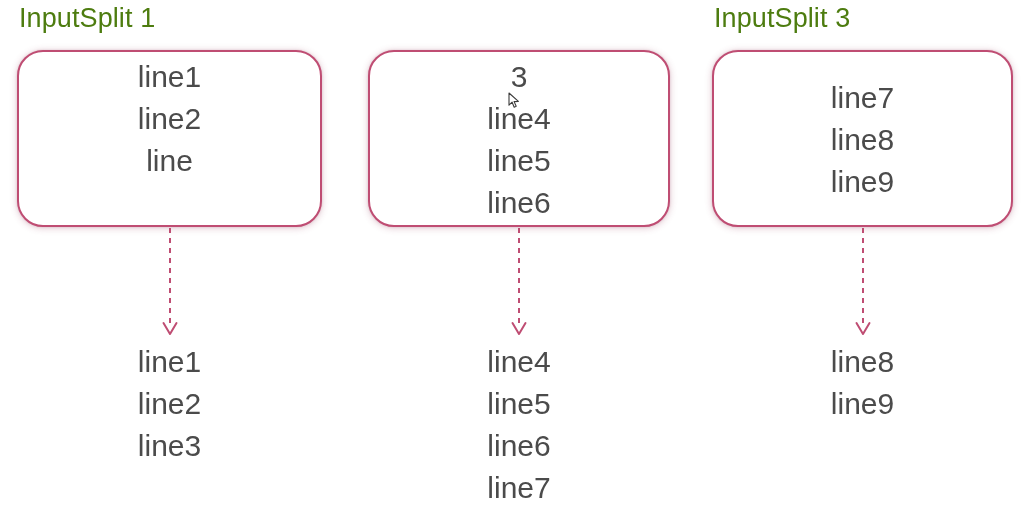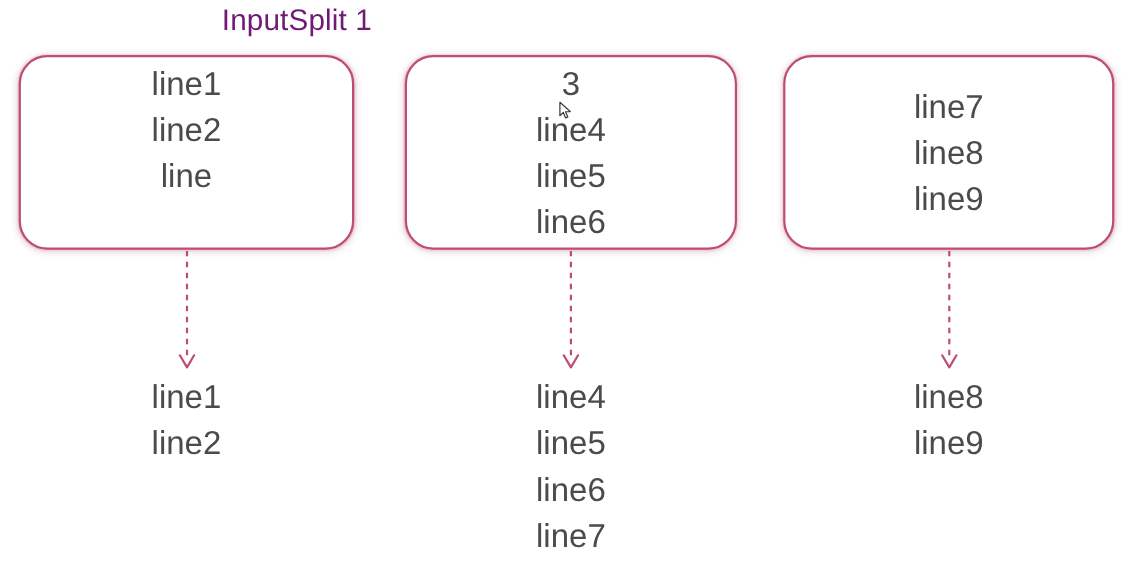--- a/index.html
+++ b/index.html
@@ -28,26 +28,26 @@
   .split-column {
     position: absolute;
     top: 0;
     height: 523px;
   }
 
   
   .split-title {
     position: absolute;
     top: 2px;
-    left: 16px;
+    left: 2px;
     width: 100%;
-    text-align: right;
+    text-align: left;
     font-size: 27px;
     line-height: 32px;
-    color: #701a75;
+    color: #4d7c0f;
     letter-spacing: 0.1px;
     white-space: nowrap;
   }
 
   
   .split-box {
     position: absolute;
     top: 50px;
     left: 0;
     width: 100%;
@@ -139,20 +139,21 @@
     </div>
 
     <svg class="split-arrow" viewBox="0 0 22 108">
       <line x1="11" y1="0" x2="11" y2="96" stroke="#bf4d73" stroke-width="2" stroke-dasharray="5 5"></line>
       <path d="M4.5 95 L11 106 L17.5 95" fill="none" stroke="#bf4d73" stroke-width="2" stroke-linecap="round" stroke-linejoin="round"></path>
     </svg>
 
     <div class="split-output">
       <div class="output-line">line1</div>
       <div class="output-line">line2</div>
+      <div class="output-line">line3</div>
     </div>
   </div>
 
   <div class="split-column" style="left:368px; width:302px;">
 
 
     <div class="split-box">
       <div class="split-box-lines">
         <div class="box-line">3</div>
         <div class="box-line">line4</div>
@@ -169,20 +170,21 @@
     <div class="split-output">
       <div class="output-line">line4</div>
       <div class="output-line">line5</div>
       <div class="output-line">line6</div>
       <div class="output-line">line7</div>
     </div>
   </div>
 
   <div class="split-column" style="left:712px; width:301px;">
 
+    <div class="split-title">InputSplit 3</div>
 
     <div class="split-box">
       <div class="split-box-lines pad-more">
         <div class="box-line">line7</div>
         <div class="box-line">line8</div>
         <div class="box-line">line9</div>
       </div>
     </div>
 
     <svg class="split-arrow" viewBox="0 0 22 108">

